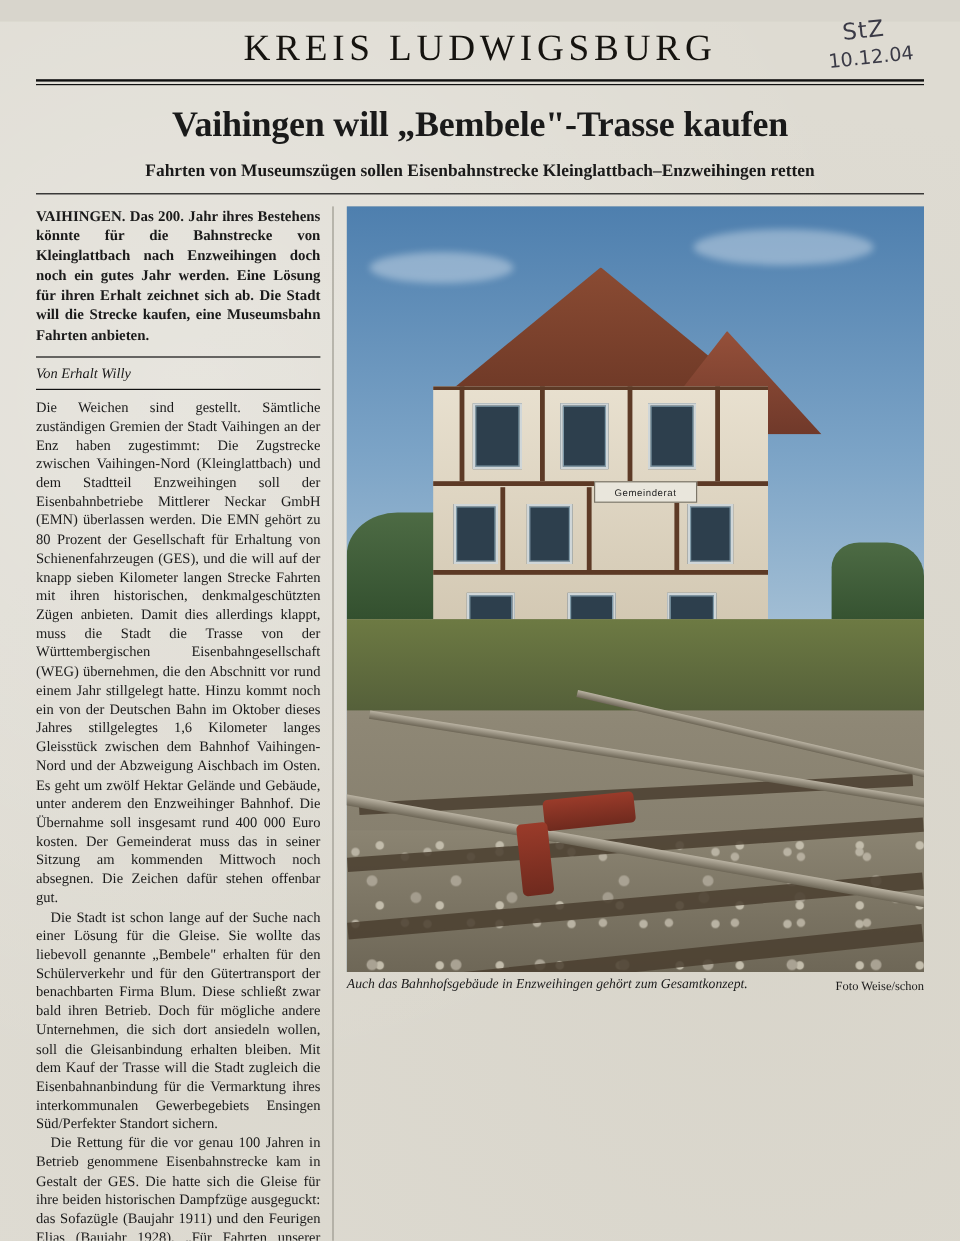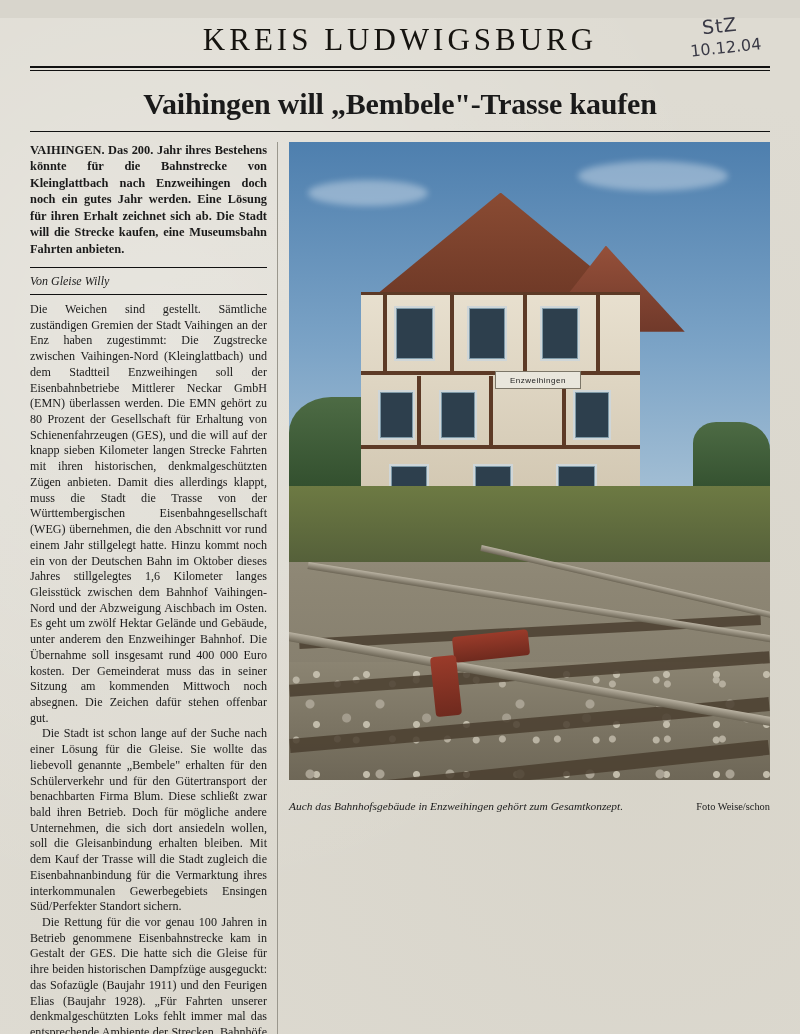--- a/index.html
+++ b/index.html
@@ -217,22 +217,22 @@
     position:absolute; left:0; right:0;
     background: linear-gradient(#6d7a43, #55603a);
   }
   .trees {
     position:absolute;
     background: linear-gradient(#4d6b44, #33502f);
   }
   .caption-row {
     display:flex;
     justify-content: space-between;
-    align-items: flex-start;
-    margin-top: 20px;
+    align-items: flex-end;
+    margin-top: 4px;
     gap: 8px;
   }
   .caption {
     font-size: 11.4px;
     font-style: italic;
     line-height: 1.22;
     flex: 1 1 auto;
   }
   .credit {
     font-size: 10.4px;
@@ -251,28 +251,29 @@
     <div class="hand-note">
       <div class="l1">StZ</div>
       <div class="l2">10.12.04</div>
     </div>
   </div>
 
   <div class="rule-thick"></div>
   <div class="rule-thin"></div>
 
   <div class="headline">Vaihingen will „Bembele"-Trasse kaufen</div>
+  <div class="subhead">Fahrten von Museumszügen sollen Eisenbahnstrecke Kleinglattbach–Enzweihingen retten</div>
   <div class="rule-sub"></div>
 
   <div class="top-block">
 
     <div class="lead-col">
       <p class="lead-para">VAIHINGEN. Das 200. Jahr ihres Bestehens könnte für die Bahnstrecke von Kleinglattbach nach Enzweihingen doch noch ein gutes Jahr werden. Eine Lösung für ihren Erhalt zeichnet sich ab. Die Stadt will die Strecke kaufen, eine Museumsbahn Fahrten anbieten.</p>
       <div class="byline-rule"></div>
-      <p class="byline">Von Gleise Willy</p>
+      <p class="byline">Von Erhalt Willy</p>
       <div class="byline-rule2"></div>
       <p class="body-p first">Die Weichen sind gestellt. Sämtliche zuständigen Gremien der Stadt Vaihingen an der Enz haben zugestimmt: Die Zugstrecke zwischen Vaihingen-Nord (Kleinglattbach) und dem Stadtteil Enzweihingen soll der Eisenbahnbetriebe Mittlerer Neckar GmbH (EMN) überlassen werden. Die EMN gehört zu 80 Prozent der Gesellschaft für Erhaltung von Schienenfahrzeugen (GES), und die will auf der knapp sieben Kilometer langen Strecke Fahrten mit ihren historischen, denkmalgeschützten Zügen anbieten. Damit dies allerdings klappt, muss die Stadt die Trasse von der Württembergischen Eisenbahngesellschaft (WEG) übernehmen, die den Abschnitt vor rund einem Jahr stillgelegt hatte. Hinzu kommt noch ein von der Deutschen Bahn im Oktober dieses Jahres stillgelegtes 1,6 Kilometer langes Gleisstück zwischen dem Bahnhof Vaihingen-Nord und der Abzweigung Aischbach im Osten. Es geht um zwölf Hektar Gelände und Gebäude, unter anderem den Enzweihinger Bahnhof. Die Übernahme soll insgesamt rund 400 000 Euro kosten. Der Gemeinderat muss das in seiner Sitzung am kommenden Mittwoch noch absegnen. Die Zeichen dafür stehen offenbar gut.</p>
       <p class="body-p">Die Stadt ist schon lange auf der Suche nach einer Lösung für die Gleise. Sie wollte das liebevoll genannte „Bembele" erhalten für den Schülerverkehr und für den Gütertransport der benachbarten Firma Blum. Diese schließt zwar bald ihren Betrieb. Doch für mögliche andere Unternehmen, die sich dort ansiedeln wollen, soll die Gleisanbindung erhalten bleiben. Mit dem Kauf der Trasse will die Stadt zugleich die Eisenbahnanbindung für die Vermarktung ihres interkommunalen Gewerbegebiets Ensingen Süd/Perfekter Standort sichern.</p>
       <p class="body-p">Die Rettung für die vor genau 100 Jahren in Betrieb genommene Eisenbahnstrecke kam in Gestalt der GES. Die hatte sich die Gleise für ihre beiden historischen Dampfzüge ausgeguckt: das Sofazügle (Baujahr 1911) und den Feurigen Elias (Baujahr 1928). „Für Fahrten unserer denkmalgeschützten Loks fehlt immer mal das entsprechende Ambiente der Strecken, Bahnhöfe und Bahnsteige", sagt der GES-Vorsitzende Dieter Reichhold. Zwischen Kleinglattbach und Enzweihingen sei das noch nicht so. „Seit Jahren sind wir auf der Suche nach einer passenden</p>
     </div>
 
     <div class="photo-col">
       <div class="photo">
         <div class="sky"></div>
         <div class="cloud" style="left:4%; top:6%; width:120px; height:26px;"></div>
@@ -300,21 +301,21 @@
             <div class="window" style="left:12%; top:6%; width:13%; height:22%;"></div>
             <div class="window" style="left:38%; top:6%; width:13%; height:22%;"></div>
             <div class="window" style="left:64%; top:6%; width:13%; height:22%;"></div>
             <div class="window" style="left:6%; top:42%; width:12%; height:20%;"></div>
             <div class="window" style="left:28%; top:42%; width:12%; height:20%;"></div>
             <div class="window" style="left:76%; top:42%; width:12%; height:20%;"></div>
             <div class="window" style="left:10%; top:74%; width:13%; height:24%;"></div>
             <div class="window" style="left:40%; top:74%; width:13%; height:24%;"></div>
             <div class="window" style="left:70%; top:74%; width:13%; height:24%;"></div>
 
-            <div class="signboard" style="left:48%; top:34%; width:30%; height:7%;">Enzweihingen</div>
+            <div class="signboard" style="left:48%; top:34%; width:30%; height:7%;">Gemeinderat</div>
           </div>
         </div>
 
         <div class="ground">
           <div class="greenstrip" style="top:0; height:26%;"></div>
           <div class="ballast"></div>
 
           <div class="sleeper" style="left:2%; top:48%; width:96%; height:10px; transform: rotate(-3deg);"></div>
           <div class="sleeper" style="left:0%; top:62%; width:100%; height:12px; transform: rotate(-4deg);"></div>
           <div class="sleeper" style="left:0%; top:79%; width:100%; height:14px; transform: rotate(-5deg);"></div>

